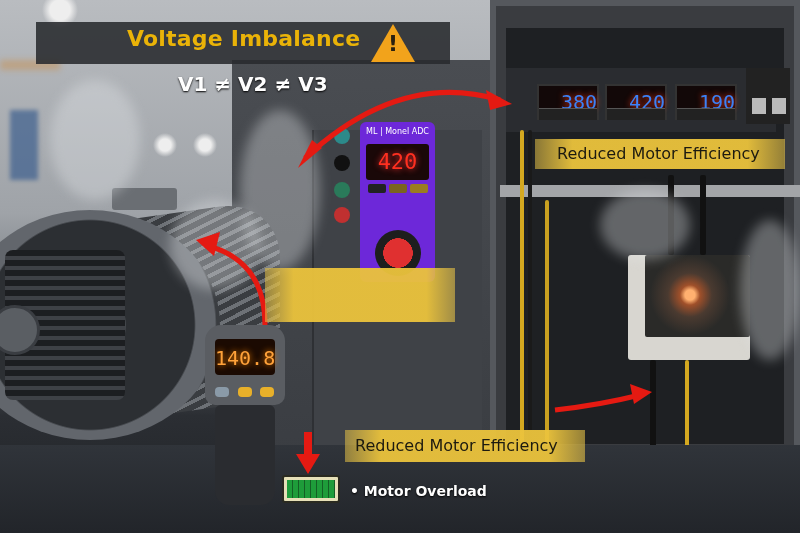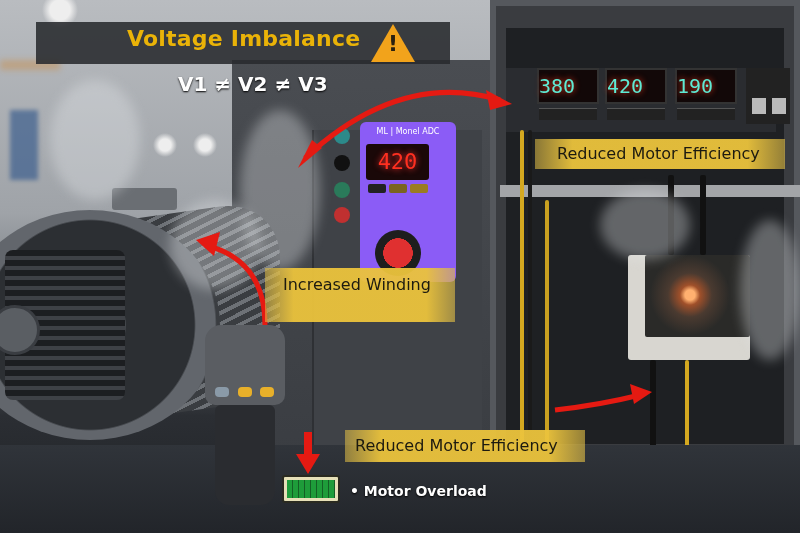--- a/index.html
+++ b/index.html
@@ -10,41 +10,41 @@
  radial-gradient(circle at 165px 145px,#eee 0 6px,transparent 12px),
  radial-gradient(circle at 205px 145px,#eee 0 6px,transparent 12px),
  linear-gradient(180deg,#b9bcc0 0%,#9fa3a8 40%,#6d7278 60%,#2b2e33 78%,#1f2226 100%);}
 .bluepost{position:absolute;left:10px;top:110px;width:28px;height:70px;background:#3d5f8e;opacity:.7;filter:blur(2px)}
 .orangebar{position:absolute;left:0;top:60px;width:60px;height:10px;background:#c89050;opacity:.5;filter:blur(3px)}
 .panel-left{position:absolute;left:232px;top:60px;width:265px;height:400px;background:linear-gradient(180deg,#4a4d52,#3a3d42);}
 .panel-left .inner{position:absolute;left:80px;top:70px;width:170px;height:320px;background:#3f4247;border-left:2px solid #2e3034}
 .cabinet{position:absolute;left:490px;top:0;width:310px;height:470px;background:#3a3c40;border:6px solid #55585d}
 .cabinet .frame{position:absolute;left:10px;top:22px;right:10px;bottom:20px;background:#1e2023}
 .cabinet .shelf{position:absolute;left:10px;top:62px;width:270px;height:64px;background:#2a2c30}
-.meter{position:absolute;top:68px;width:62px;height:36px;background:#120808;border:2px solid #333;color:#5eead4;font-family:"DejaVu Sans Mono",monospace;font-size:20px;text-align:left;line-height:32px;text-shadow:0 0 6px #ff3a1a}
+.meter{position:absolute;top:84px;width:62px;height:36px;background:#120808;border:2px solid #333;color:#3b82f6;font-family:"DejaVu Sans Mono",monospace;font-size:20px;text-align:right;line-height:32px;text-shadow:0 0 6px #ff3a1a}
 .meter-sub{position:absolute;top:108px;width:58px;height:12px;background:#222;border-top:1px solid #555}
 .switchbox{position:absolute;left:746px;top:68px;width:44px;height:56px;background:#222}
 .switchbox span{position:absolute;width:14px;height:16px;background:#bbb;top:30px}
 .plate{position:absolute;left:500px;top:185px;width:300px;height:12px;background:#a3a5a8}
 .contactor{position:absolute;left:628px;top:255px;width:122px;height:105px;background:#d8d6d0;border-radius:3px}
 .burnt{position:absolute;left:645px;top:255px;width:105px;height:82px;background:radial-gradient(circle at 45px 40px,#ffb070 0 5px,#a0502a 10px,#4a3a30 22px,#2a2a28 40px),#6b5a45;border-radius:2px}
 .wire{position:absolute;width:4px;border-radius:2px}
 .motor{position:absolute;left:-40px;top:210px;width:260px;height:230px;border-radius:50%;background:radial-gradient(circle at 50% 50%,#55595e 0 20%,#2c2f33 21% 60%,#62666c 61% 72%,#3a3d41 73%)}
 .motor .grill{position:absolute;left:45px;top:40px;width:120px;height:150px;background:repeating-linear-gradient(180deg,#1c1e21 0 6px,#3e4146 6px 10px);border-radius:8px}
 .motor .hub{position:absolute;left:30px;top:95px;width:50px;height:50px;border-radius:50%;background:#5a5e63;border:3px solid #3a3d42}
 .fins{position:absolute;left:110px;top:210px;width:170px;height:200px;background:repeating-linear-gradient(160deg,#3a3d41 0 6px,#6d7176 6px 10px);border-radius:20px 60px 30px 20px;transform:skewY(-8deg)}
 .motortop{position:absolute;left:112px;top:188px;width:65px;height:22px;background:#6a6e73;border-radius:3px}
 .base{position:absolute;left:0;top:445px;width:800px;height:88px;background:linear-gradient(180deg,#30343a,#22252a)}
 .smoke{position:absolute;border-radius:50%;background:rgba(230,232,235,.35);filter:blur(6px)}
 .title-bar{position:absolute;left:36px;top:22px;width:414px;height:42px;background:rgba(40,42,46,.88);}
 .title{position:absolute;left:127px;top:26px;font-family:"DejaVu Sans",sans-serif;font-weight:bold;font-size:22px;color:#eab308;letter-spacing:.2px}
 .warn{position:absolute;left:371px;top:24px;width:0;height:0;border-left:22px solid transparent;border-right:22px solid transparent;border-bottom:38px solid #f2a31b}
 .warn-mark{position:absolute;left:386px;top:31px;width:14px;text-align:center;font-weight:bold;font-size:22px;color:#2a2010}
 .formula{position:absolute;left:178px;top:72px;font-weight:bold;font-size:20px;color:#fff;text-shadow:0 1px 2px #000}
-.ctrl{position:absolute;left:360px;top:122px;width:96px;height:160px;background:#8b5cf6;border-radius:6px}
+.ctrl{position:absolute;left:360px;top:122px;width:75px;height:160px;background:#6d28d9;border-radius:6px}
 .ctrl .scr{position:absolute;left:6px;top:22px;width:63px;height:36px;background:#1a0808;border-radius:3px;color:#ff3020;font-family:"DejaVu Sans Mono",monospace;font-size:22px;text-align:center;line-height:36px;text-shadow:0 0 6px #f33}
 .ctrl .lbl{position:absolute;left:0;top:5px;width:100%;text-align:center;color:#fff;font-size:8px}
 .ctrl .btn{position:absolute;top:62px;width:18px;height:9px;background:#222;border-radius:2px}
 .ctrl .knob{position:absolute;left:15px;top:108px;width:46px;height:46px;border-radius:50%;background:radial-gradient(circle,#e03030 0 45%,#1e1e1e 46%)}
 .sidebtn{position:absolute;left:334px;width:16px;height:16px;border-radius:50%}
 .callout{position:absolute;background:linear-gradient(90deg,rgba(225,190,70,.55),rgba(235,195,60,.95) 15%,rgba(235,195,60,.95) 85%,rgba(225,190,70,.6));color:#1c1a10;font-weight:normal}
 .c1{left:535px;top:139px;width:250px;height:30px;font-size:16px;padding:5px 0 0 22px}
 .c2{left:265px;top:268px;width:190px;height:54px;font-size:16px;padding:6px 0 0 18px;line-height:21px}
 .c3{left:345px;top:430px;width:240px;height:32px;font-size:16px;padding:6px 0 0 10px}
 .bullet{position:absolute;left:350px;top:483px;color:#fff;font-weight:bold;font-size:14px;text-shadow:0 1px 2px #000}
@@ -134,26 +134,26 @@
 </svg>
 
 <div class="title-bar"></div>
 <div class="title">Voltage Imbalance</div>
 <div class="warn"></div>
 <div class="warn-mark">!</div>
 <div class="formula">V1 ≠ V2 ≠ V3</div>
 
 <div class="callout c1">Reduced Motor Efficiency</div>
 <div class="callout c2">
-  <div>Increased Winding</div>
 </div>
 <div class="callout c3">Reduced Motor Efficiency</div>
 
 <div class="gun">
   <div class="head">
+    <div class="scr">140.8</div>
     <div class="b" style="left:10px;background:#8a9aa8"></div>
     <div class="b" style="left:33px;background:#e8b02a"></div>
     <div class="b" style="left:55px;background:#e8b02a"></div>
   </div>
   <div class="handle"></div>
 </div>
 
 <svg class="arrowdown" viewBox="0 0 24 42">
   <rect x="8" y="0" width="8" height="24" fill="#e51a12"></rect>
   <polygon points="0,22 24,22 12,42" fill="#e51a12"></polygon>

